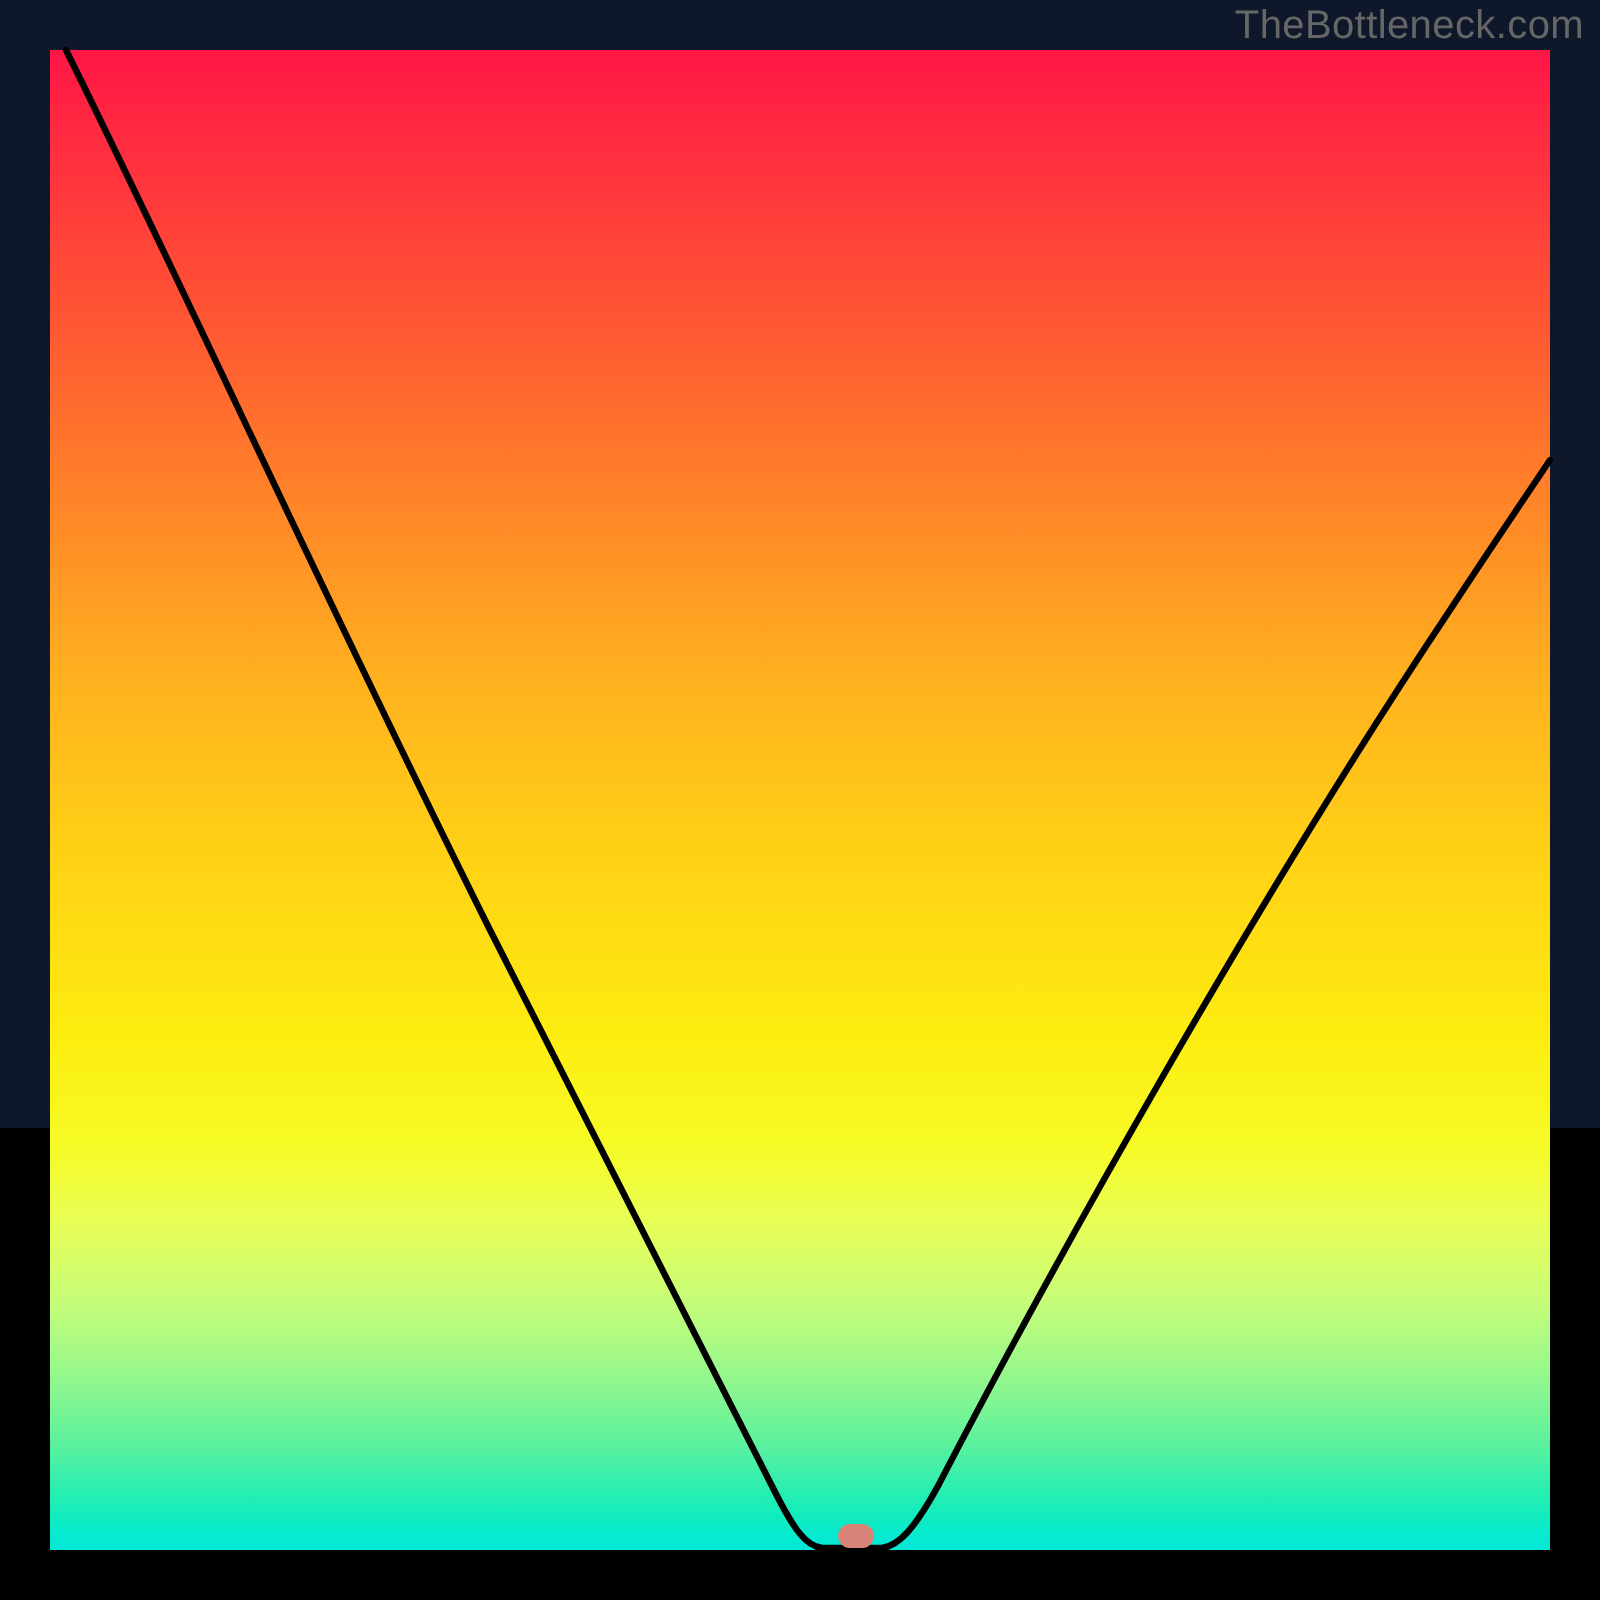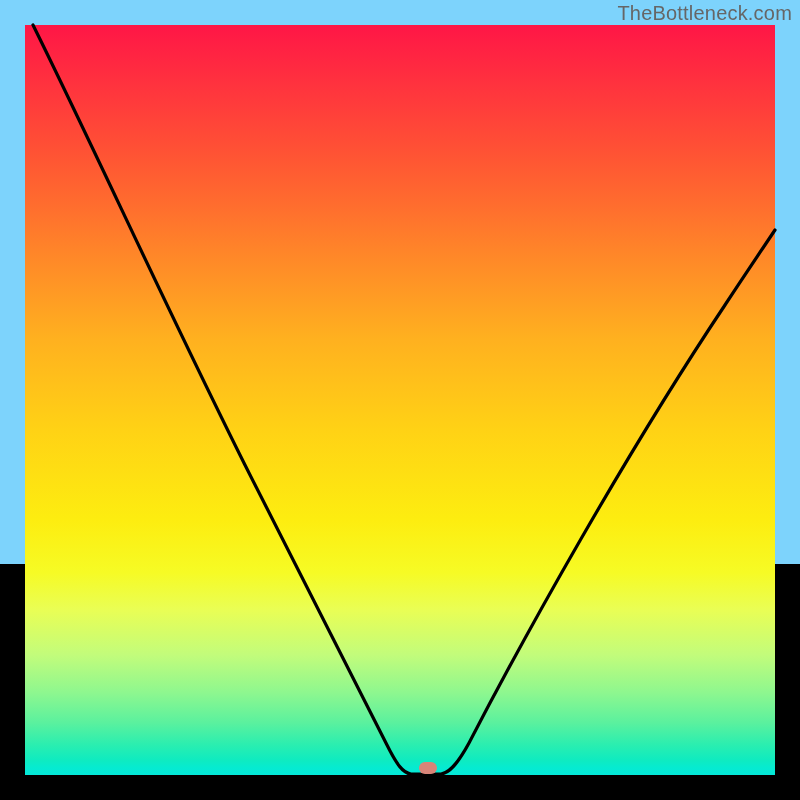--- a/index.html
+++ b/index.html
@@ -8,21 +8,21 @@
     width: 800px;
     height: 800px;
     background: #000;
     overflow: hidden;
     font-family: Arial, Helvetica, sans-serif;
   }
   .frame {
     position: relative;
     width: 800px;
     height: 564px;
-    background: #7dd3fc;
+    background: #0f172a;
   }
   .gradient-area {
     position: absolute;
     left: 25px;
     top: 25px;
     width: 750px;
     height: 750px;
     
     background: linear-gradient(
       to bottom,

